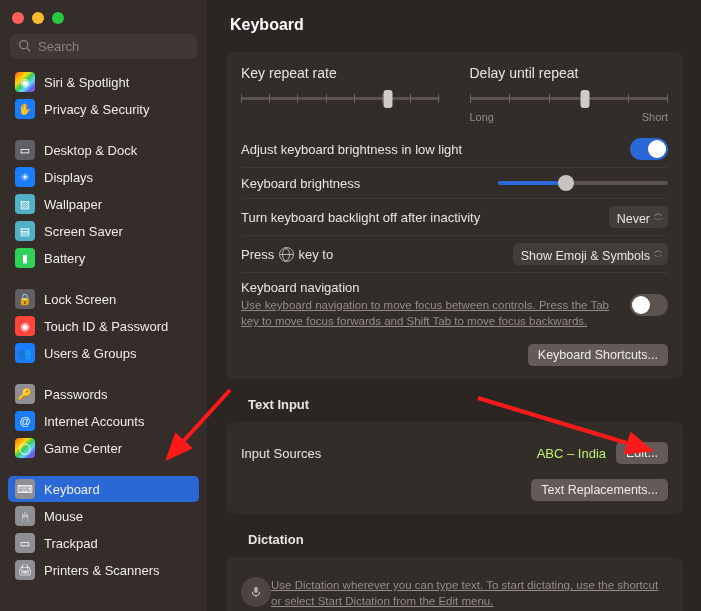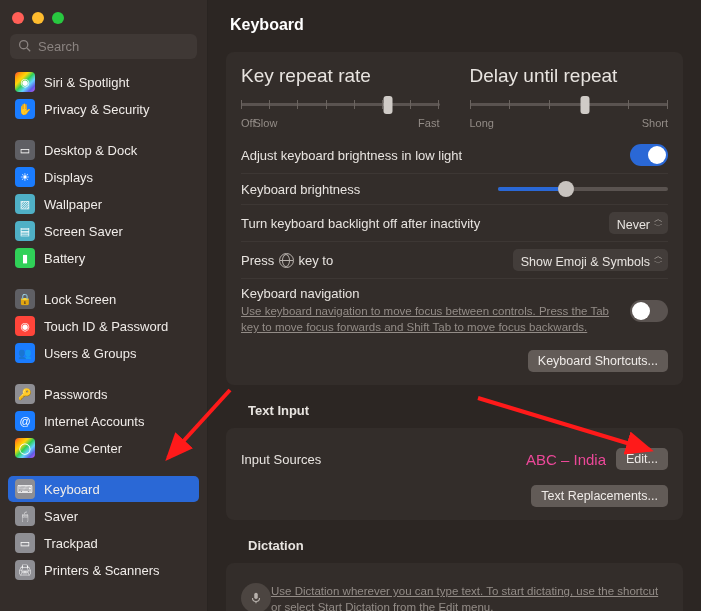--- a/index.html
+++ b/index.html
@@ -36,21 +36,21 @@
 .main-header { padding: 16px 22px 10px 22px; }
 .main-title { font-size: 16px; font-weight: 700; color: #fff; }
 
 .panel { margin: 8px 18px 14px 18px; background: #332d2a; border-radius: 8px; padding: 13px 15px; font-size: 13px; color: #e8e4e0; }
 .panel .row { display: flex; align-items: center; justify-content: space-between; padding: 7px 0; }
 .panel .row + .row { border-top: 1px solid rgba(255,255,255,0.05); }
 .panel .sub { color: #938c87; font-size: 11.5px; line-height: 1.4; margin-top: 2px; text-decoration: underline; }
 
 .sliders-row { display: flex; gap: 30px; padding-bottom: 8px; }
 .slider-group { flex: 1; }
-.slider-label { font-size: 19px; margin-bottom: 6px; color: #e8e4e0; }
+.slider-label { font-size: 14px; margin-bottom: 6px; color: #e8e4e0; }
 .slider-track { position: relative; height: 22px; }
 .slider-rail { position: absolute; top: 10px; left: 0; right: 0; height: 3px; background: #5a5350; border-radius: 2px; }
 .slider-ticks { position: absolute; top: 7px; left: 0; right: 0; display: flex; justify-content: space-between; }
 .slider-ticks span { width: 1px; height: 9px; background: #6a635f; }
 .slider-thumb { position: absolute; top: 3px; width: 9px; height: 18px; background: #d0cbc7; border-radius: 3px; transform: translateX(-50%); }
 .slider-captions { display: flex; justify-content: space-between; font-size: 11px; color: #938c87; margin-top: 2px; }
 
 .blue-slider { position: relative; width: 170px; height: 16px; }
 .blue-slider .rail { position: absolute; top: 6px; left: 0; right: 0; height: 4px; background: #5a5350; border-radius: 2px; }
 .blue-slider .fill { position: absolute; top: 6px; left: 0; height: 4px; background: #2a68d6; border-radius: 2px; }
@@ -64,21 +64,21 @@
 .toggle.off .knob { left: 2px; }
 
 .select-pill { background: rgba(255,255,255,0.08); border-radius: 5px; padding: 6px 18px 2px 8px; font-size: 12.5px; color: #e8e4e0; position: relative; cursor: pointer; }
 .select-pill .chev { position: absolute; right: 5px; top: 50%; transform: translateY(-50%); font-size: 9px; line-height: 7px; color: #b8b2ad; }
 
 .btn { background: #625b57; border: none; border-radius: 5px; padding: 4px 10px; font-size: 12.5px; color: #efebe8; cursor: pointer; }
 .btn-row { display: flex; justify-content: flex-end; padding-top: 8px; }
 
 .section-title { font-size: 13px; font-weight: 600; color: #e8e4e0; margin: 4px 22px 2px 40px; }
 
-.value-muted { color: #ec4899; font-size: 15px; }
+.value-muted { color: #bef264; font-size: 13px; }
 .inline-right { display: flex; align-items: center; gap: 10px; }
 
 .arrow { position: absolute; pointer-events: none; }
 
 .globe { display: inline-flex; width: 15px; height: 15px; border: 1.3px solid #b8b2ad; border-radius: 50%; position: relative; vertical-align: -3px; margin: 0 1px; }
 .globe::before, .globe::after { content: ""; position: absolute; background: transparent; }
 .globe::before { left: 50%; top: 0; bottom: 0; width: 6px; border: 1.1px solid #b8b2ad; border-radius: 50%; transform: translateX(-50%); }
 .globe::after { top: 50%; left: 0; right: 0; height: 1px; background: #b8b2ad; }
 
 .mic-circle { width: 30px; height: 30px; border-radius: 50%; background: #4c4541; display: flex; align-items: center; justify-content: center; color: #b8b2ad; flex-shrink: 0; }
@@ -161,21 +161,21 @@
         <div class="icon-box ic-multi">◯</div>
         <span>Game Center</span>
       </div>
       <div class="nav-gap"></div>
       <div class="nav-item selected">
         <div class="icon-box ic-grey">⌨</div>
         <span>Keyboard</span>
       </div>
       <div class="nav-item">
         <div class="icon-box ic-grey">🖱</div>
-        <span>Saver</span>
+        <span>Mouse</span>
       </div>
       <div class="nav-item">
         <div class="icon-box ic-grey">▭</div>
         <span>Trackpad</span>
       </div>
       <div class="nav-item">
         <div class="icon-box ic-grey">🖨</div>
         <span>Printers &amp; Scanners</span>
       </div>
     </div>
@@ -196,25 +196,20 @@
               <span></span>
               <span></span>
               <span></span>
               <span></span>
               <span></span>
               <span></span>
               <span></span>
               <span></span>
             </div>
           <div class="slider-thumb" id="repeat-thumb" style="left: 74%;"></div>
-        </div>
-        <div class="slider-captions">
-          <span>Off</span>
-          <span style="flex:0 0 auto;margin-left:-2px">Slow</span>
-          <span style="margin-left:auto">Fast</span>
         </div>
       </div>
       <div class="slider-group">
         <div class="slider-label">Delay until repeat</div>
         <div class="slider-track">
           <div class="slider-rail"></div>
           <div class="slider-ticks">
               <span></span>
               <span></span>
               <span></span>

